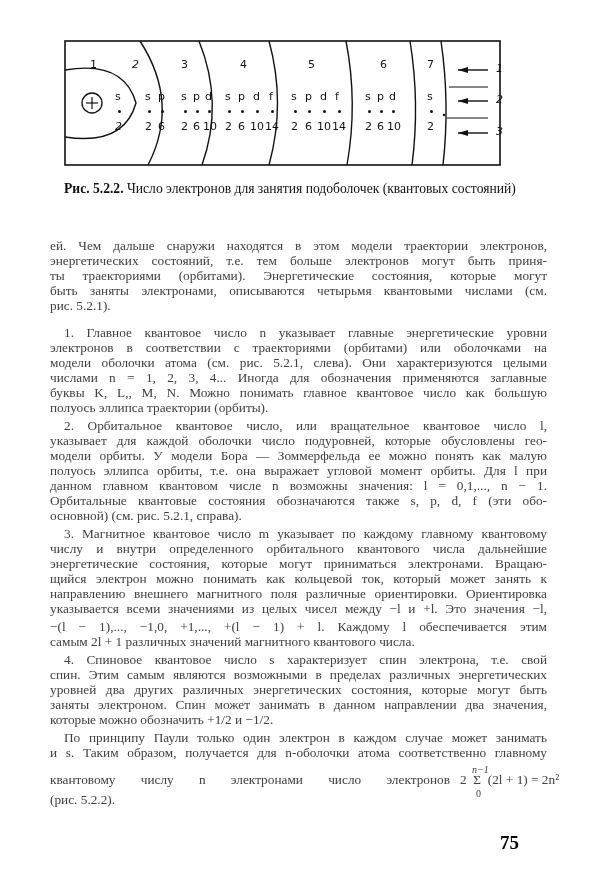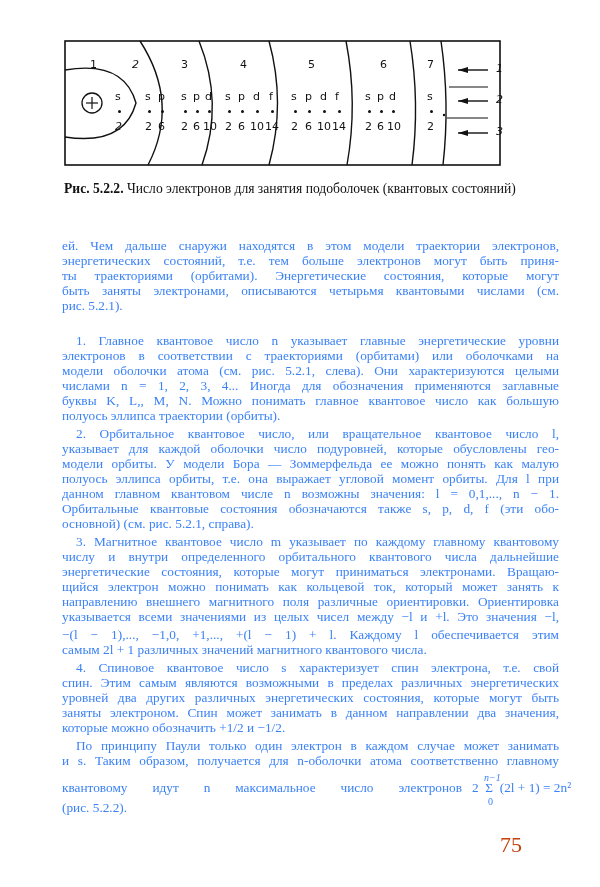--- a/index.html
+++ b/index.html
@@ -3,34 +3,34 @@
 <meta charset="utf-8">
 <style>
   html, body { margin: 0; padding: 0; background: #ffffff; }
   body { width: 600px; height: 887px; position: relative; overflow: hidden;
          font-family: "DejaVu Serif", "Liberation Serif", serif; color: #111; }
   .figure { position: absolute; left: 64px; top: 40px; width: 468px; height: 128px; }
   .figure svg { display: block; }
   .caption { position: absolute; left: 64px; top: 181px; width: 500px;
              font-family: "Liberation Serif", serif; font-size: 13.6px; color: #111; white-space: nowrap; }
   .caption b { font-weight: bold; }
-  .body-text { position: absolute; left: 62px; top: 238px; width: 497px;
-               font-family: "Liberation Serif", serif; font-size: 13.3px; line-height: 15px; color: #3b82f6; }
+  .body-text { position: absolute; left: 50px; top: 238px; width: 497px;
+               font-family: "Liberation Serif", serif; font-size: 13.3px; line-height: 15px; color: #404040; }
   .line { display: block; text-align: justify; text-align-last: justify; white-space: nowrap; height: 15px; overflow: visible; }
   .line.last { text-align-last: left; }
   .line.indent { padding-left: 14px; }
   .para { margin-bottom: 3px; }
   .formula-line { position: relative; height: 28px; margin-top: 4px; }
   .formula-line .lt { position: absolute; left: 0; top: 8px; width: 400px; text-align: justify; text-align-last: justify; white-space: nowrap; }
   .formula { position: absolute; left: 410px; top: 0; white-space: nowrap; }
   .formula .sup { position: absolute; left: 12px; top: -2px; font-size: 10px; font-style: italic; }
   .formula .sub { position: absolute; left: 16px; top: 22px; font-size: 10px; }
   .formula .main { position: absolute; left: 0; top: 8px; white-space: nowrap; }
   .page-num { position: absolute; left: 500px; top: 832px; font-family: "Liberation Serif", serif;
-              font-weight: normal; font-size: 22px; color: #c2410c; }
+              font-weight: bold; font-size: 19px; color: #000000; }
 </style>
 </head>
 <body>
 
 <div class="figure">
   <svg width="468" height="128" viewBox="0 0 468 128" xmlns="http://www.w3.org/2000/svg">
     <rect x="1" y="1" width="435" height="124" fill="none" stroke="#111" stroke-width="1.6"></rect>
 
     <path d="M1,30 Q60,20 72,63 Q60,106 1,97" fill="none" stroke="#111" stroke-width="1.4"></path>
 
@@ -143,21 +143,21 @@
 
 <div class="body-text">
   <div class="para">
     <span class="line">ей. Чем дальше снаружи находятся в этом модели траектории электронов,</span>
     <span class="line">энергетических состояний, т.е. тем больше электронов могут быть приня-</span>
     <span class="line">ты траекториями (орбитами). Энергетические состояния, которые могут</span>
     <span class="line">быть заняты электронами, описываются четырьмя квантовыми числами (см.</span>
     <span class="line last">рис. 5.2.1).</span>
   </div>
 
-  <div class="para" style="margin-top:20px;">
+  <div class="para" style="margin-top:12px;">
     <span class="line indent">1. Главное квантовое число n указывает главные энергетические уровни</span>
     <span class="line">электронов в соответствии с траекториями (орбитами) или оболочками на</span>
     <span class="line">модели оболочки атома (см. рис. 5.2.1, слева). Они характеризуются целыми</span>
     <span class="line">числами n = 1, 2, 3, 4... Иногда для обозначения применяются заглавные</span>
     <span class="line">буквы K, L,, M, N. Можно понимать главное квантовое число как большую</span>
     <span class="line last">полуось эллипса траектории (орбиты).</span>
   </div>
 
   <div class="para">
     <span class="line indent">2. Орбитальное квантовое число, или вращательное квантовое число l,</span>
@@ -185,21 +185,21 @@
     <span class="line">спин. Этим самым являются возможными в пределах различных энергетических</span>
     <span class="line">уровней два других различных энергетических состояния, которые могут быть</span>
     <span class="line">заняты электроном. Спин может занимать в данном направлении два значения,</span>
     <span class="line last">которые можно обозначить +1/2 и −1/2.</span>
   </div>
 
   <div class="para">
     <span class="line indent">По принципу Паули только один электрон в каждом случае может занимать</span>
     <span class="line">и s. Таким образом, получается для n-оболочки атома соответственно главному</span>
     <div class="formula-line">
-      <span class="lt">квантовому идут n максимальное число электронов</span>
+      <span class="lt">квантовому числу n электронами число электронов</span>
       <span class="formula">
         <span class="main">
           <span>2</span>
           &nbsp;<span>Σ</span>
           &nbsp;<span>(2l + 1) = 2n²</span>
         </span>
         <span class="sup">n−1</span>
         <span class="sub">0</span>
       </span>
     </div>

